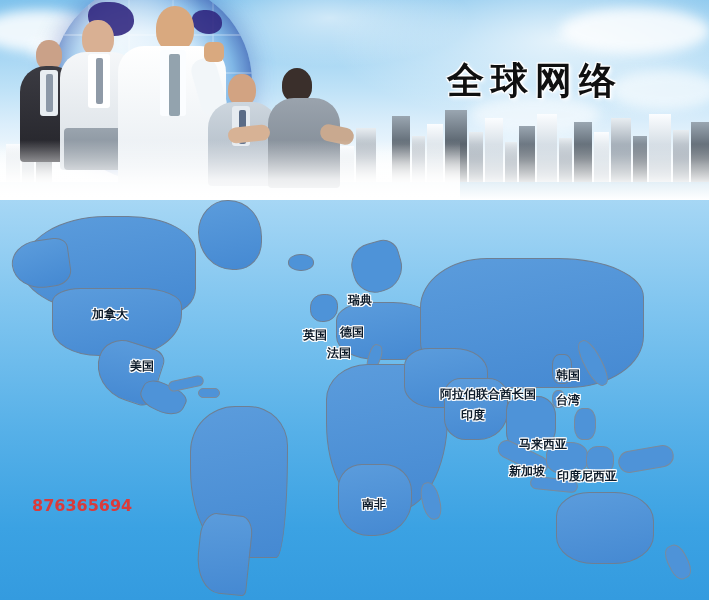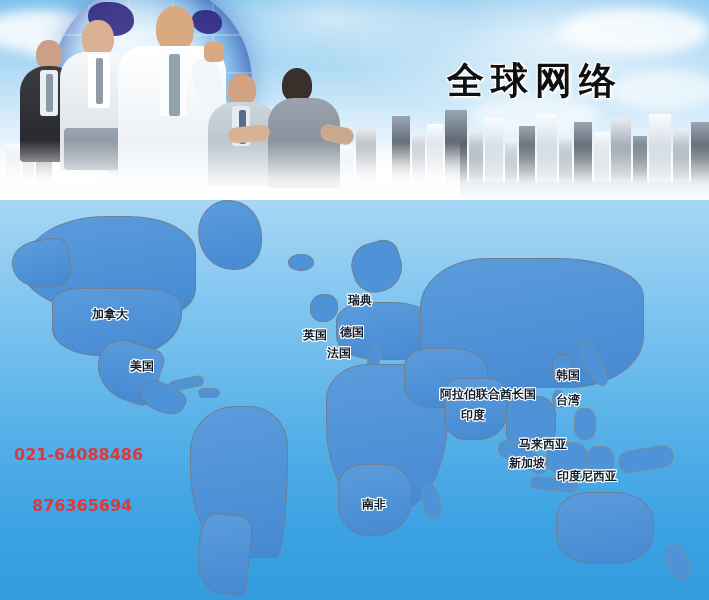--- a/index.html
+++ b/index.html
@@ -223,22 +223,21 @@
     <div class="lbl" style="left:130px;top:162px;">美国</div>
     <div class="lbl" style="left:348px;top:96px;">瑞典</div>
     <div class="lbl" style="left:303px;top:131px;">英国</div>
     <div class="lbl" style="left:340px;top:128px;">德国</div>
     <div class="lbl" style="left:327px;top:149px;">法国</div>
     <div class="lbl" style="left:400px;top:190px;margin-left:40px;">阿拉伯联合酋长国</div>
     <div class="lbl" style="left:461px;top:211px;">印度</div>
     <div class="lbl" style="left:556px;top:171px;">韩国</div>
     <div class="lbl" style="left:556px;top:196px;font-family:Liberation Mono, monospace;">台湾</div>
     <div class="lbl" style="left:519px;top:240px;">马来西亚</div>
-    <div class="lbl" style="left:509px;top:259px;">新加坡</div>
+    <div class="lbl" style="left:509px;top:267px;">新加坡</div>
     <div class="lbl" style="left:557px;top:272px;">印度尼西亚</div>
     <div class="lbl" style="left:362px;top:300px;">南非</div>
   </div>
 
-  <div class="contact" style="left:14px;top:445px;">021-64088486</div>
   <div class="contact" style="left:32px;top:496px;">876365694</div>
 
 
 </div>
 
 </body></html>

